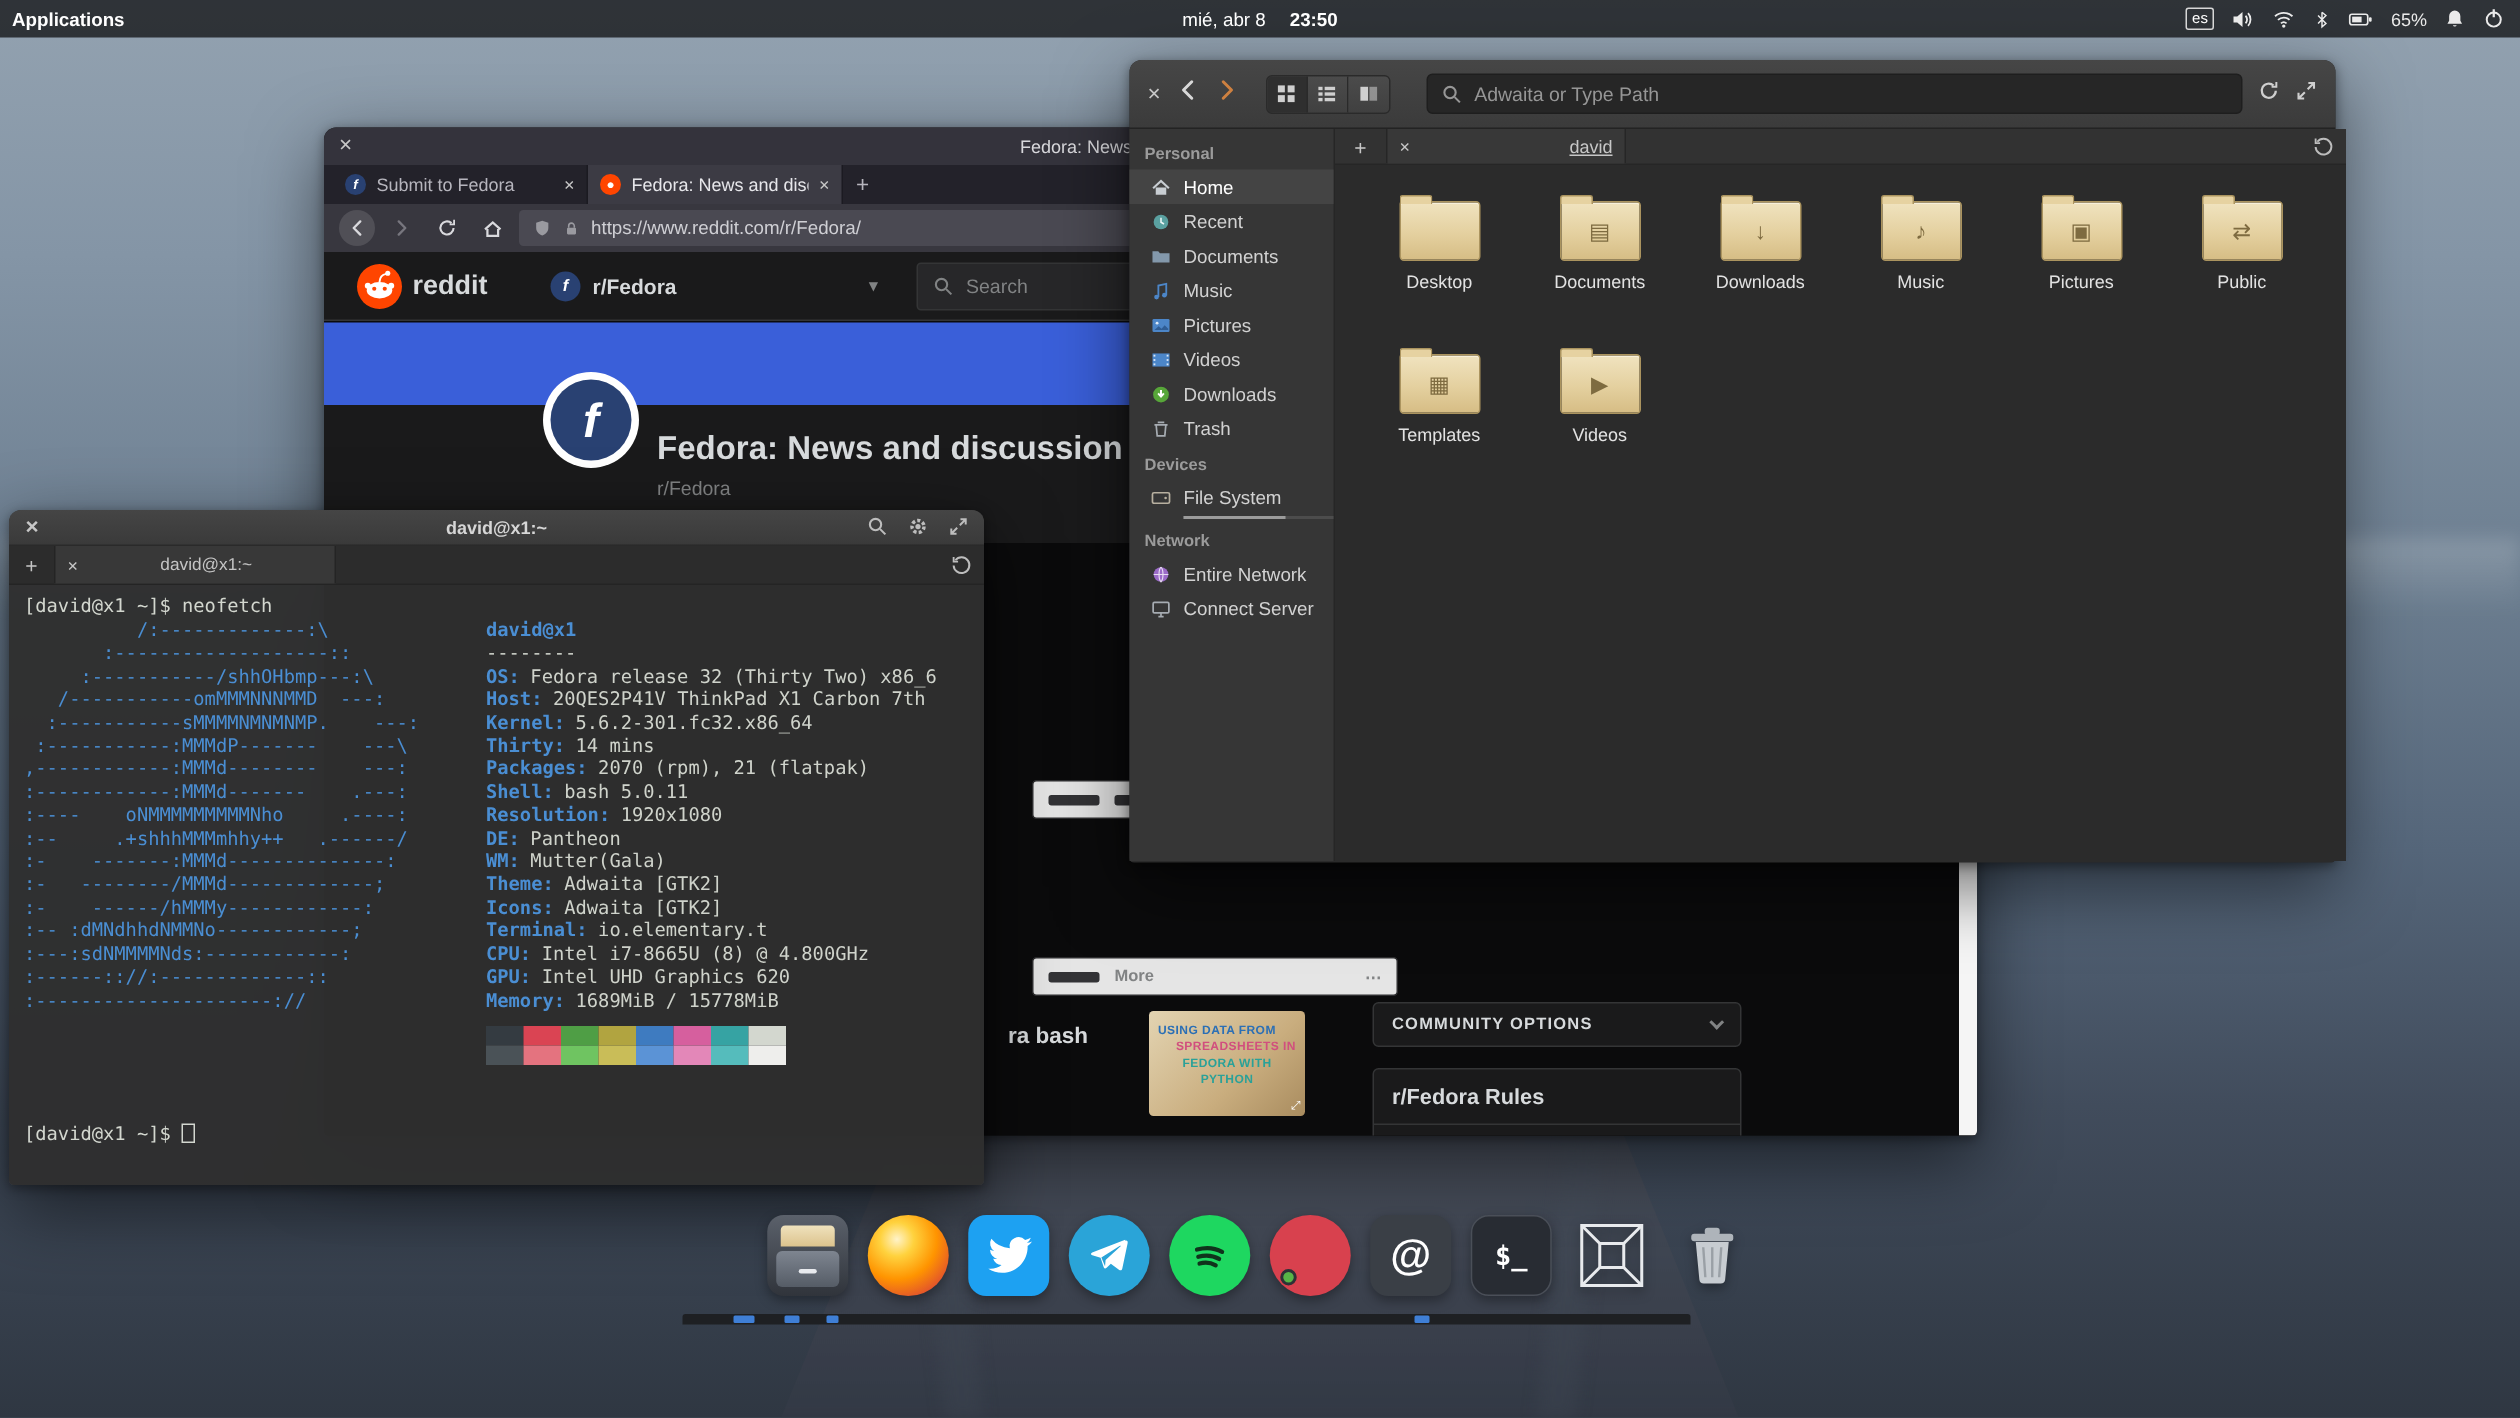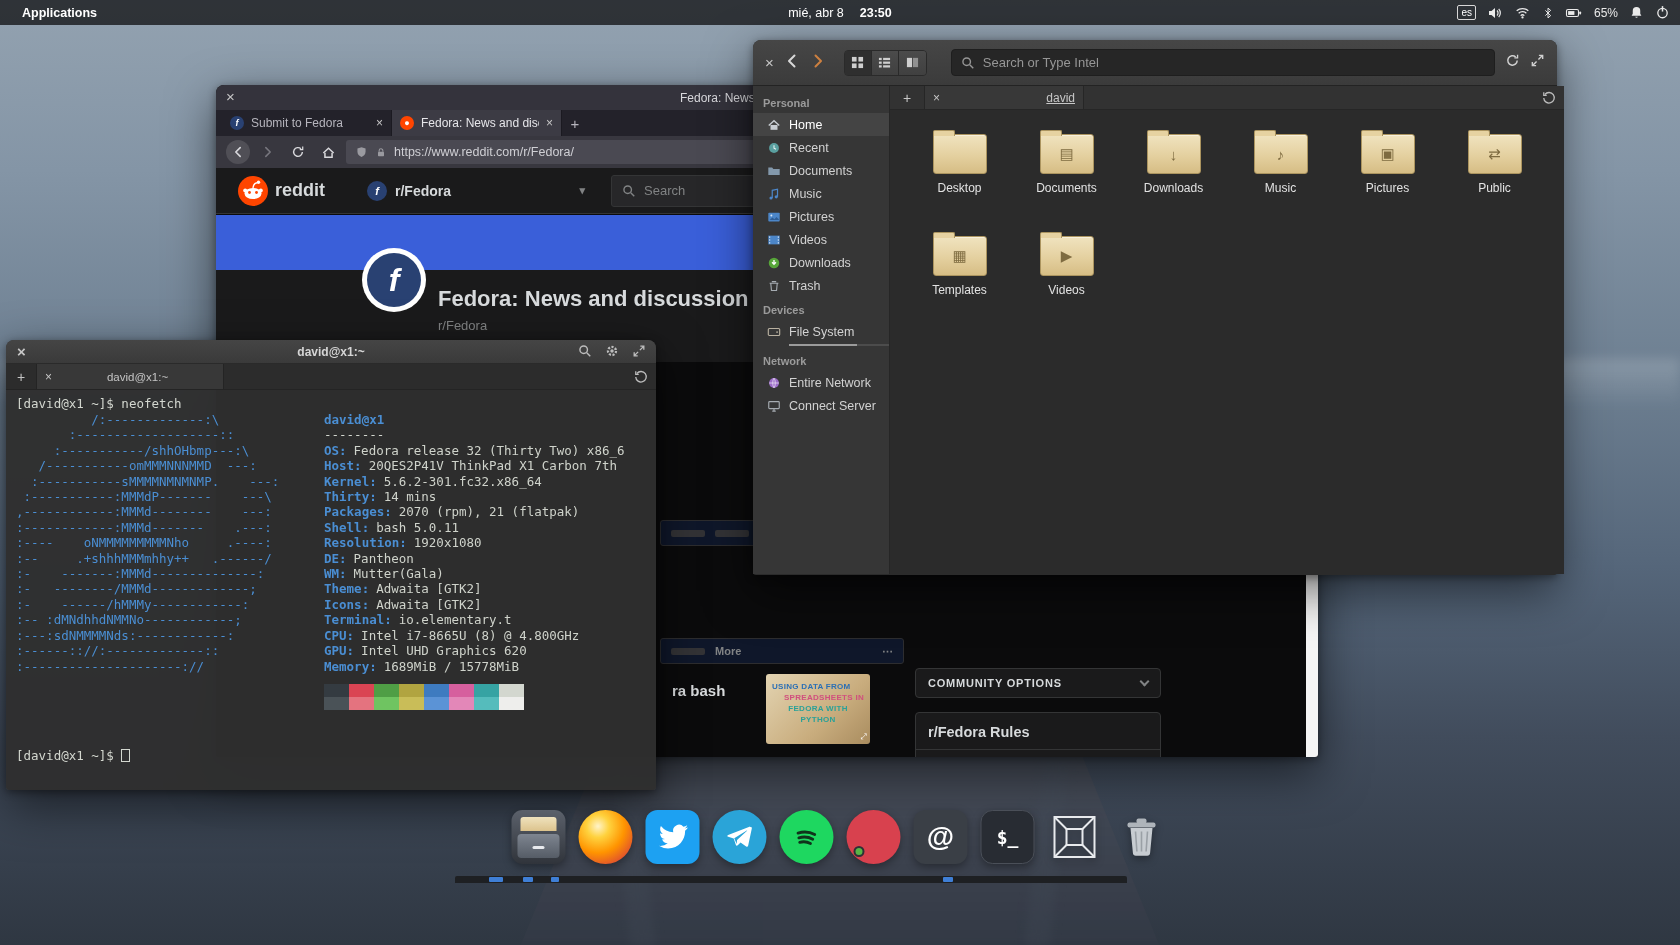--- a/index.html
+++ b/index.html
@@ -16,21 +16,21 @@
     background:linear-gradient(180deg,#707681 0%,#4a505c 55%,#343a46 100%);
     clip-path:polygon(31% 100%, 69% 100%, 58% 0%, 42% 0%); filter:blur(4px); opacity:.9; }
   .wallpaper .post-l, .wallpaper .post-r { position:absolute; top:50%; bottom:0; width:26px;
     background:linear-gradient(180deg,#5a6370,#39404c); filter:blur(5px); opacity:.7; }
   .wallpaper .post-l { left:36%; transform:skewX(6deg); }
   .wallpaper .post-r { right:36%; transform:skewX(-6deg); }
 
   
   .panel { position:absolute; left:0; top:0; width:1680px; height:25px; background:rgba(12,12,14,.74);
     color:#fff; font-size:12.5px; display:flex; align-items:center; z-index:60; }
-  .panel .apps { margin-left:22px; font-weight:700; }
+  .panel .apps { margin-left:8px; font-weight:700; }
   .panel .clock { position:absolute; left:50%; transform:translateX(-50%); display:flex; gap:16px; }
   .panel .clock .t { font-weight:700; }
   .panel .right { position:absolute; right:10px; display:flex; align-items:center; gap:11px; }
   .kb { border:1px solid #d7d7d7; border-radius:2px; font-size:10px; padding:0 3px; line-height:13px; }
   .pi { display:flex; align-items:center; color:#eaeaea; }
   .pi svg { display:block; }
 
   
   .win { position:absolute; box-shadow:0 16px 48px rgba(0,0,0,.55), 0 2px 8px rgba(0,0,0,.4); border-radius:8px 8px 3px 3px; }
   .closex { color:#c7c7c7; font-size:15px; line-height:1; cursor:default; }
@@ -67,22 +67,22 @@
     display:flex; align-items:center; gap:8px; padding:0 10px; color:#818384; font-size:13px; }
   .rd-banner { position:absolute; left:0; top:47px; width:100%; height:55px; }
   .rd-head2 { position:absolute; left:0; top:102px; width:100%; height:92px; background:#1a1a1b; }
   .rd-avatar { position:absolute; left:146px; top:80px; width:64px; height:64px; border-radius:50%; background:#fff;
     display:flex; align-items:center; justify-content:center; }
   .rd-avatar .inner { width:54px; height:54px; border-radius:50%; display:flex; align-items:center; justify-content:center;
     color:#fff; font-size:32px; font-weight:700; font-style:italic; }
   .rd-title { position:absolute; left:222px; top:118px; color:#d7dadc; font-size:22px; font-weight:700; }
   .rd-sub { position:absolute; left:222px; top:150px; color:#818384; font-size:13px; }
 
-  .post-bar { position:absolute; width:244px; height:26px; background:#0f172a; border:1px solid #2d2d2f; border-radius:3px;
-    display:flex; align-items:center; gap:10px; padding:0 10px; color:#818384; font-size:11px; font-weight:700; }
+  .post-bar { position:absolute; width:244px; height:26px; background:#e5e5e5; border:1px solid #2d2d2f; border-radius:3px;
+    display:flex; align-items:center; gap:10px; padding:0 10px; color:#818384; font-size:11px; font-weight:700;margin-left:28px; }
   .post-bar .dim { width:34px; height:7px; background:#333336; border-radius:2px; }
   .post-bar .more { margin-left:auto; }
   .frag { color:#d7dadc; font-size:15px; font-weight:700; }
   .thumb { position:absolute; left:550px; top:506px; width:104px; height:70px; border-radius:3px; overflow:hidden;
     background:linear-gradient(135deg,#e3d4b2 0%,#c9ad7e 60%,#a98c5f 100%); padding:7px 6px; }
   .thumb div { font-size:8px; font-weight:800; line-height:11px; letter-spacing:.3px; }
   .thumb .l1 { color:#2b6fb5; } .thumb .l2 { color:#d14f7e;text-align:right; } .thumb .l3 { color:#2aa198;text-align:center; }
   .thumb .exp { position:absolute; right:3px; bottom:2px; color:#fff; font-size:8px; }
 
   .side-card { position:absolute; left:699px; width:246px; background:#1a1a1b; border:1px solid #343536; border-radius:4px; }
@@ -510,21 +510,21 @@
               <rect x="7.5" y="2" width="5.5" height="10" opacity=".55"></rect>
             </g>
           </svg>
       </span>
     </span>
     <span class="fl-search">
       <svg width="14" height="14" viewBox="0 0 16 16">
           <circle cx="6.5" cy="6.5" r="4.3" fill="none" stroke="#969696" stroke-width="1.6"></circle>
           <line x1="10" y1="10" x2="14" y2="14" stroke="#969696" stroke-width="1.6"></line>
         </svg>
-      <span>Search or Type Intel</span>
+      <span>Adwaita or Type Path</span>
     </span>
     <span style="color:#cfcfcf;">
       <svg width="15" height="15" viewBox="0 0 16 16">
           <path d="M13 8a5 5 0 1 1-1.6-3.7" fill="none" stroke="currentColor" stroke-width="1.6"></path>
           <path d="M13.4 1.8v3.4H10" fill="none" stroke="currentColor" stroke-width="1.4"></path>
         </svg>
     </span>
     <span style="color:#cfcfcf;">
       <svg width="15" height="15" viewBox="0 0 16 16">
           <path d="M9.5 2.5h4v4M6.5 13.5h-4v-4M13.5 2.5 9 7M2.5 13.5 7 9" fill="none" stroke="currentColor" stroke-width="1.5"></path>

